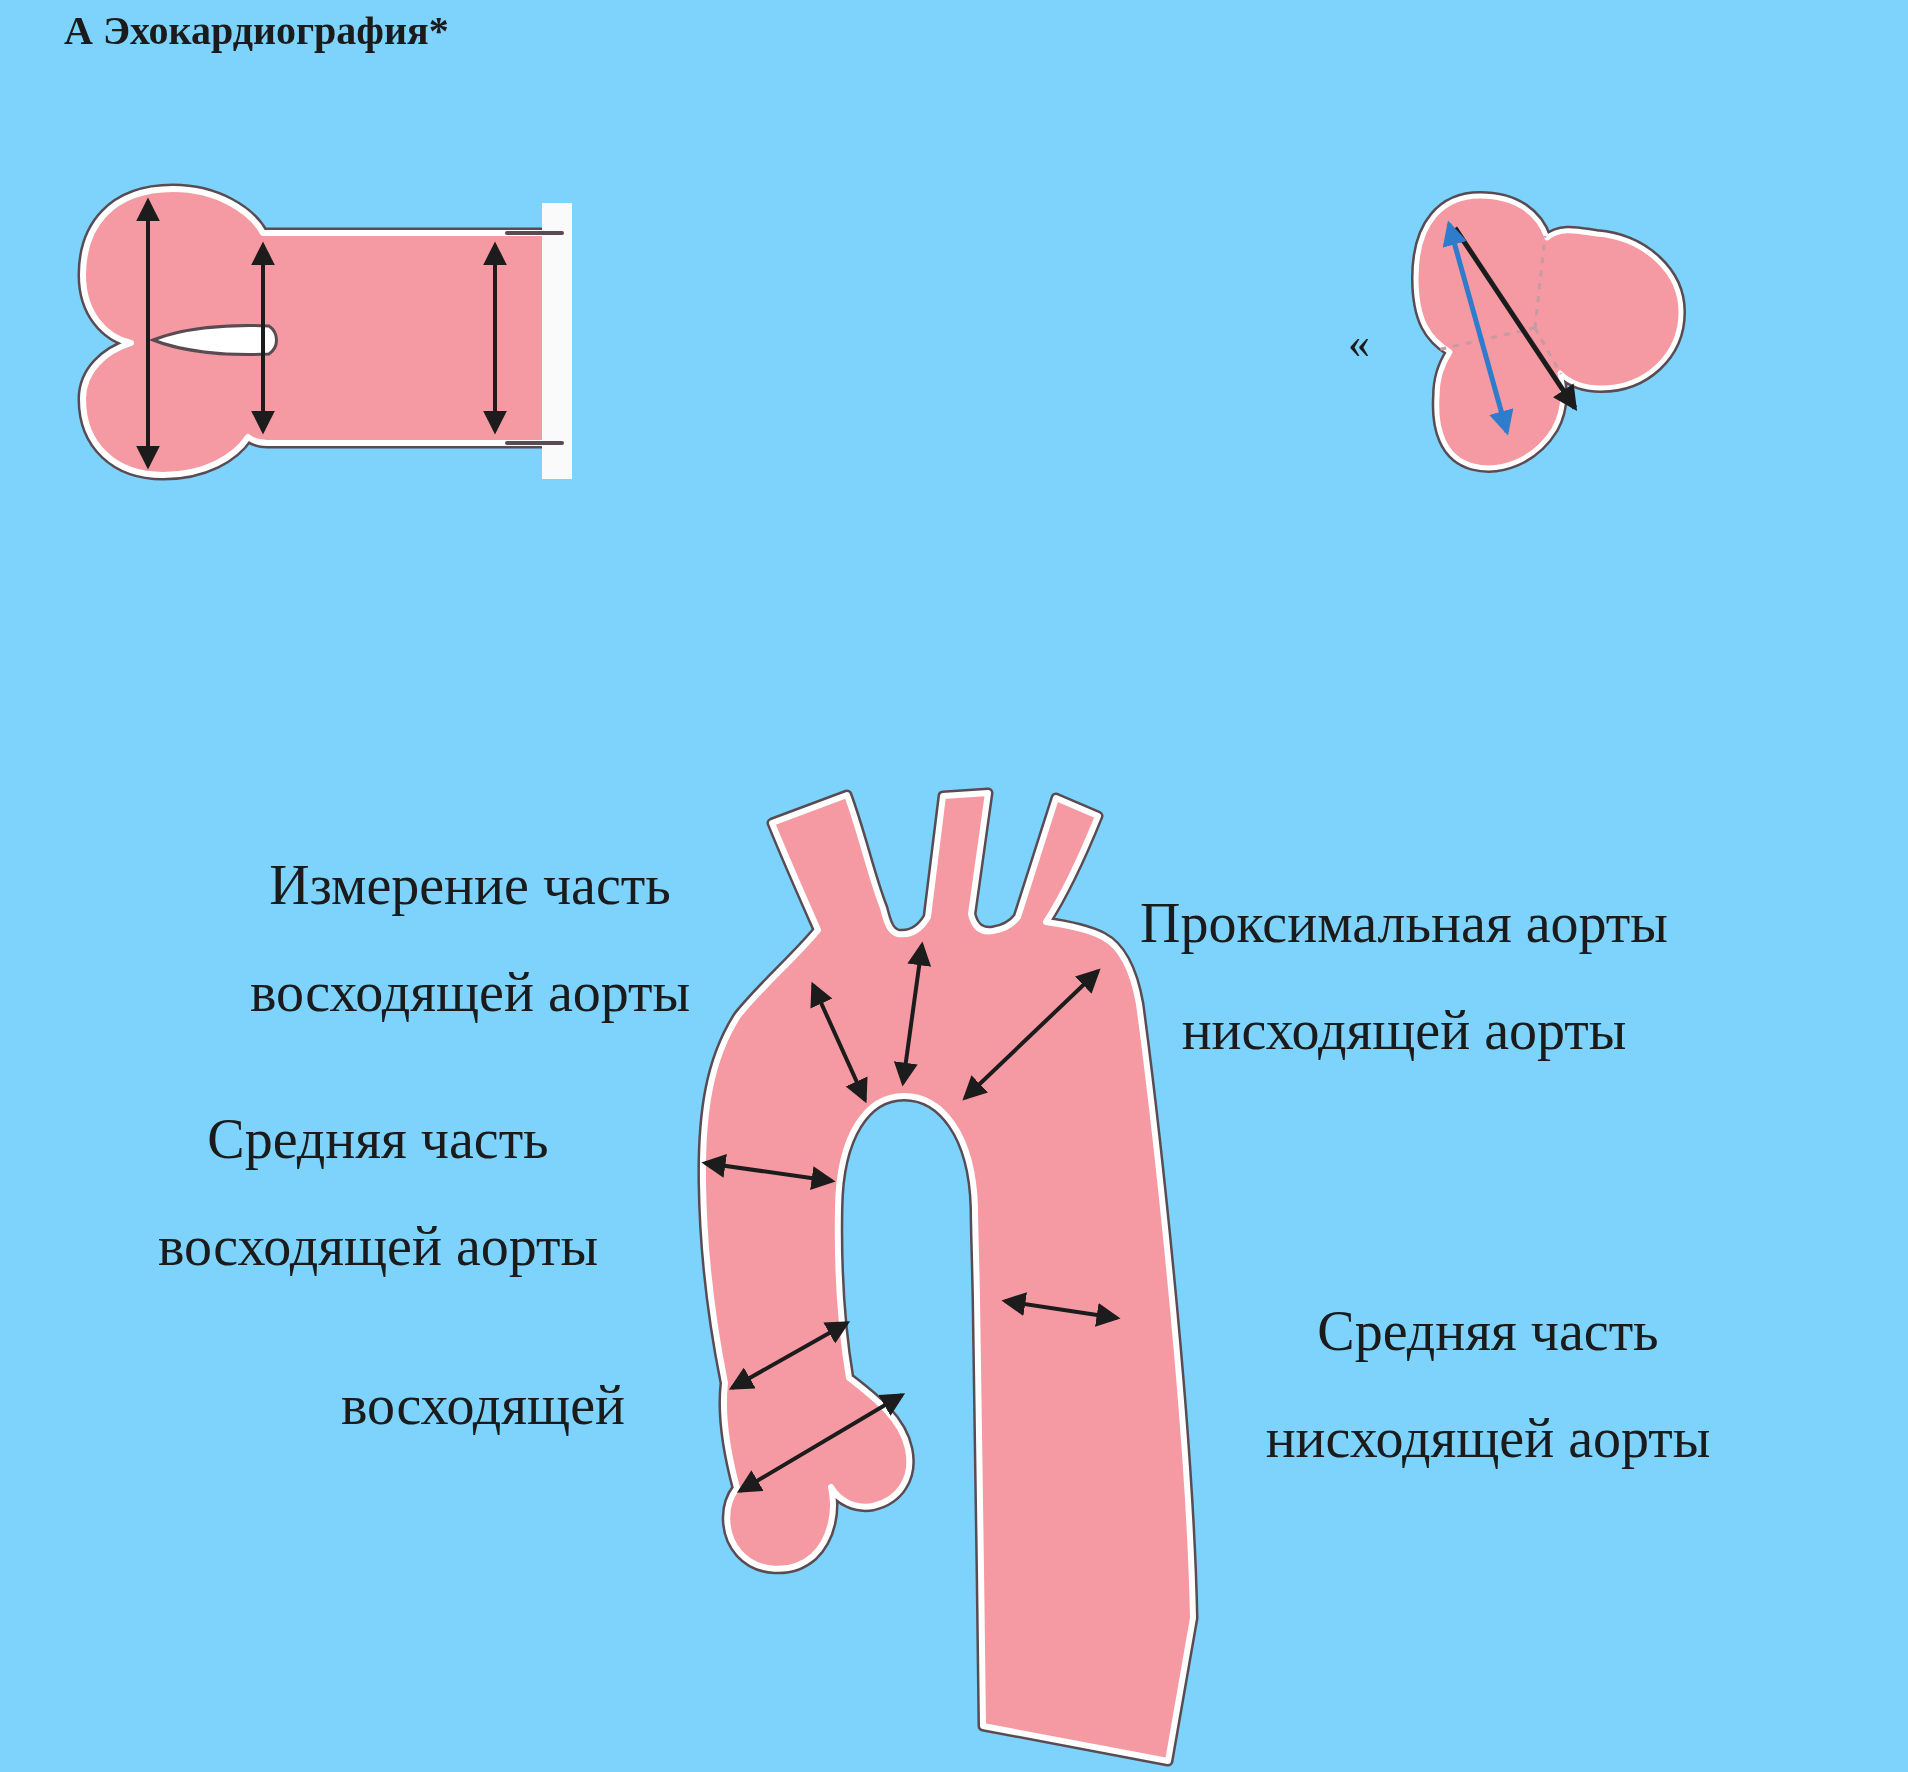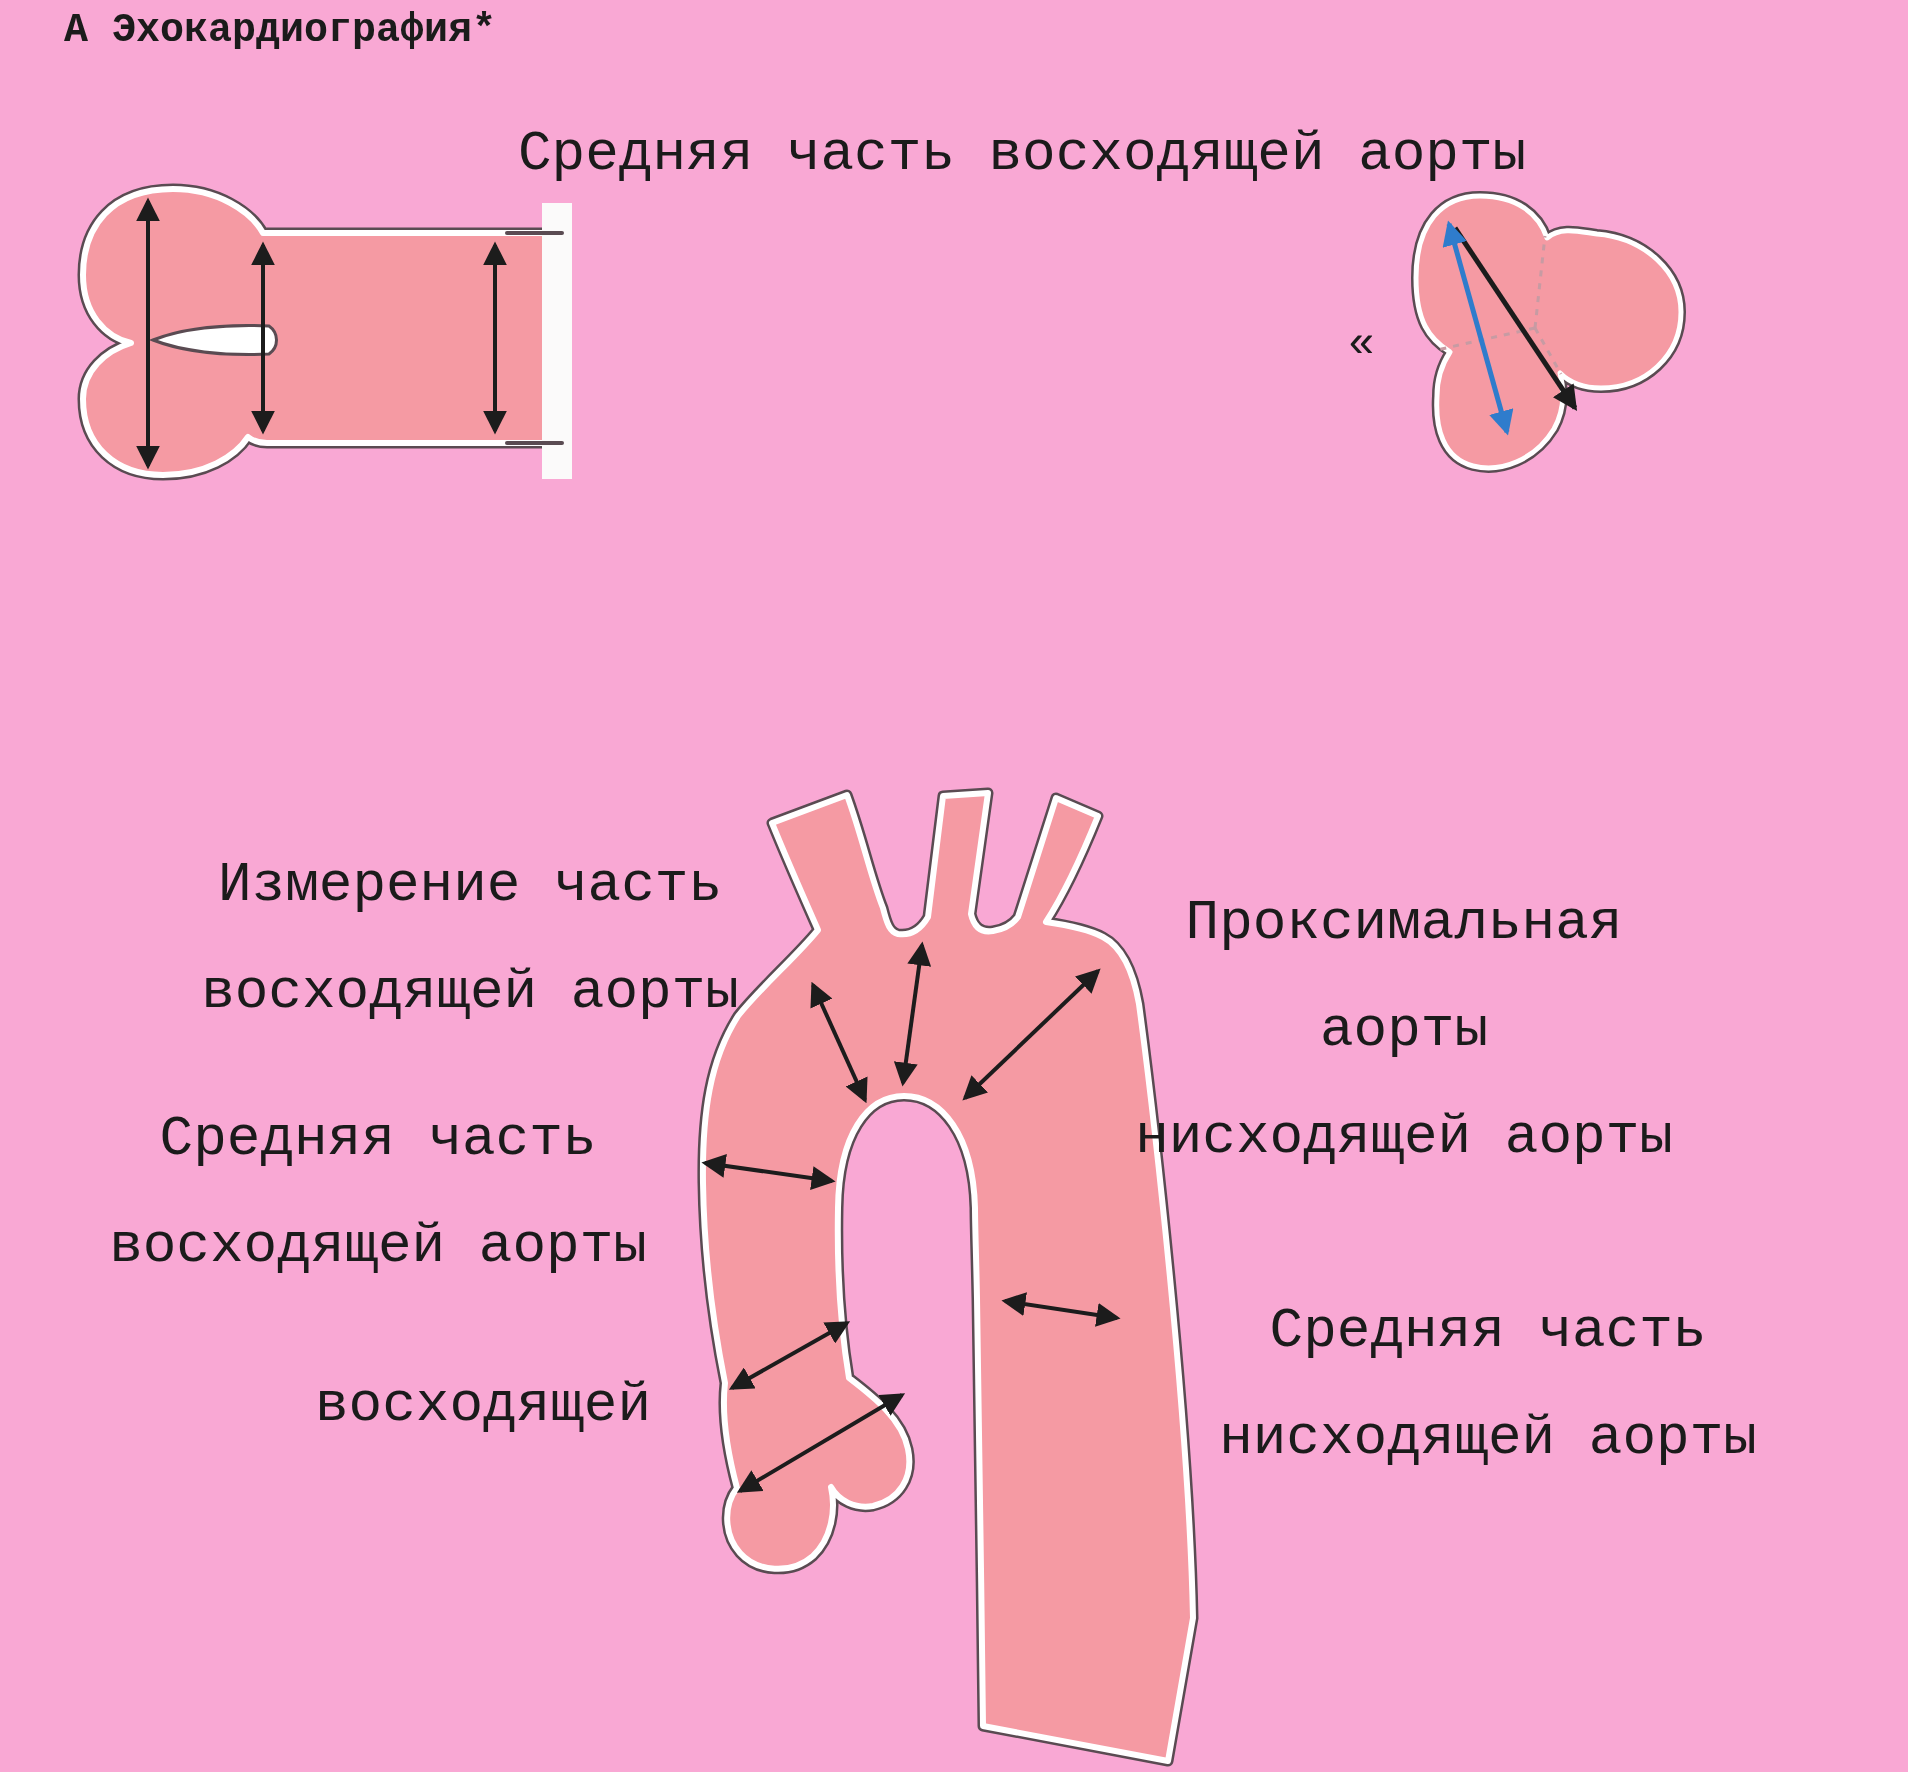--- a/index.html
+++ b/index.html
@@ -1,21 +1,21 @@
 <!DOCTYPE html>
 <html><head>
 <meta charset="utf-8">
 <style>
   html,body{margin:0;padding:0;}
   body{background:#ffffff;}
   .canvas{
     position:relative;
     width:1908px;height:1772px;
-    background:#f9a8d4;
-    font-family:Liberation Mono, monospace;
+    background:#7dd3fc;
+    font-family:Liberation Serif, serif;
     color:#1b1b1b;
     overflow:hidden;
   }
   .panel-title{
     position:absolute;
     font-weight:bold;
     font-size:40px;
     line-height:1.15;
     white-space:nowrap;
   }
@@ -40,21 +40,20 @@
   }
   svg{position:absolute;overflow:visible;}
 </style>
 </head>
 <body>
 
 <div class="canvas">
 
   <div class="panel-title" style="left:64px;top:8px;">А Эхокардиография*</div>
 
-  <div class="lbl" style="left:518px;top:122px;">Средняя часть восходящей аорты</div>
   <div class="marker-glyph" style="left:1348px;top:322px;">«</div>
 
   <svg style="left:55px;top:185px;" width="515" height="320" viewBox="0 0 515 320">
     <defs>
       <marker id="ah-a" viewBox="0 0 10 10" refX="8.5" refY="5" markerWidth="6" markerHeight="6" orient="auto-start-reverse">
         <path d="M0 0 L10 5 L0 10 z" fill="#1c1c1c"></path>
       </marker>
     </defs>
     <path d="M 490 48 L 208 48 C 196 26 162 4 118 4 C 56 4 28 42 28 90 C 28 128 50 152 76 158
          C 50 166 28 186 28 214 C 28 260 60 290 108 290 C 150 290 180 272 193 252

